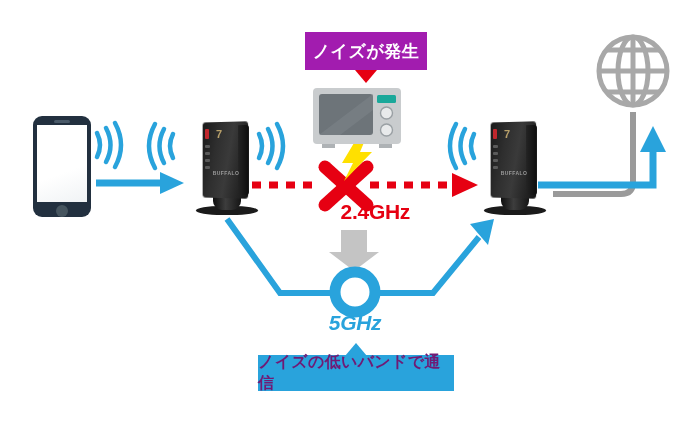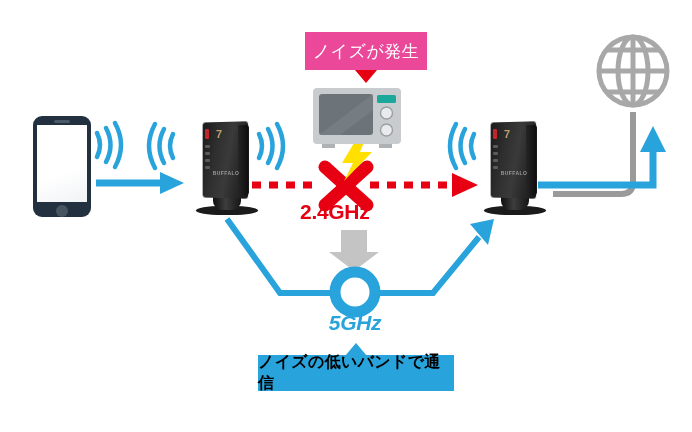--- a/index.html
+++ b/index.html
@@ -8,47 +8,47 @@
     background:#ffffff;
     font-family:"Liberation Sans", sans-serif;
     overflow:hidden;
   }
   #stage { position:relative; width:692px; height:432px; background:#fff; }
   .abs { position:absolute; }
 
   
   .callout-red {
     left:305px; top:32px; width:122px; height:38px;
-    background:#ec4899; color:#fff;
+    background:#a21caf; color:#fff;
     display:flex; align-items:center; justify-content:center;
-    font-size:17px; font-weight:normal; letter-spacing:0.5px;
+    font-size:17px; font-weight:bold; letter-spacing:0.5px;
   }
   .callout-red-tail {
     left:355px; top:70px; width:0; height:0;
     border-left:11px solid transparent;
     border-right:11px solid transparent;
     border-top:13px solid #e60012;
   }
   .callout-blue {
     left:258px; top:355px; width:196px; height:36px;
-    background:#29a3dc; color:#000000;
+    background:#29a3dc; color:#701a75;
     display:flex; align-items:center; justify-content:center;
     font-size:16px; font-weight:bold; letter-spacing:0.3px;
   }
   .callout-blue-tail {
     left:345px; top:343px; width:0; height:0;
     border-left:11px solid transparent;
     border-right:11px solid transparent;
     border-bottom:13px solid #29a3dc;
   }
 
   
   .lbl-24 {
     left:300px; top:200px; width:110px;
-    text-align:left; color:#e60012;
+    text-align:right; color:#e60012;
     font-size:21px; font-weight:bold; letter-spacing:-0.3px;
   }
   .lbl-5 {
     left:305px; top:311px; width:100px;
     text-align:center; color:#29a3dc;
     font-size:21px; font-weight:bold; letter-spacing:-0.3px;font-style:italic;
   }
 
   
   .phone { left:33px; top:116px; width:58px; height:101px;

